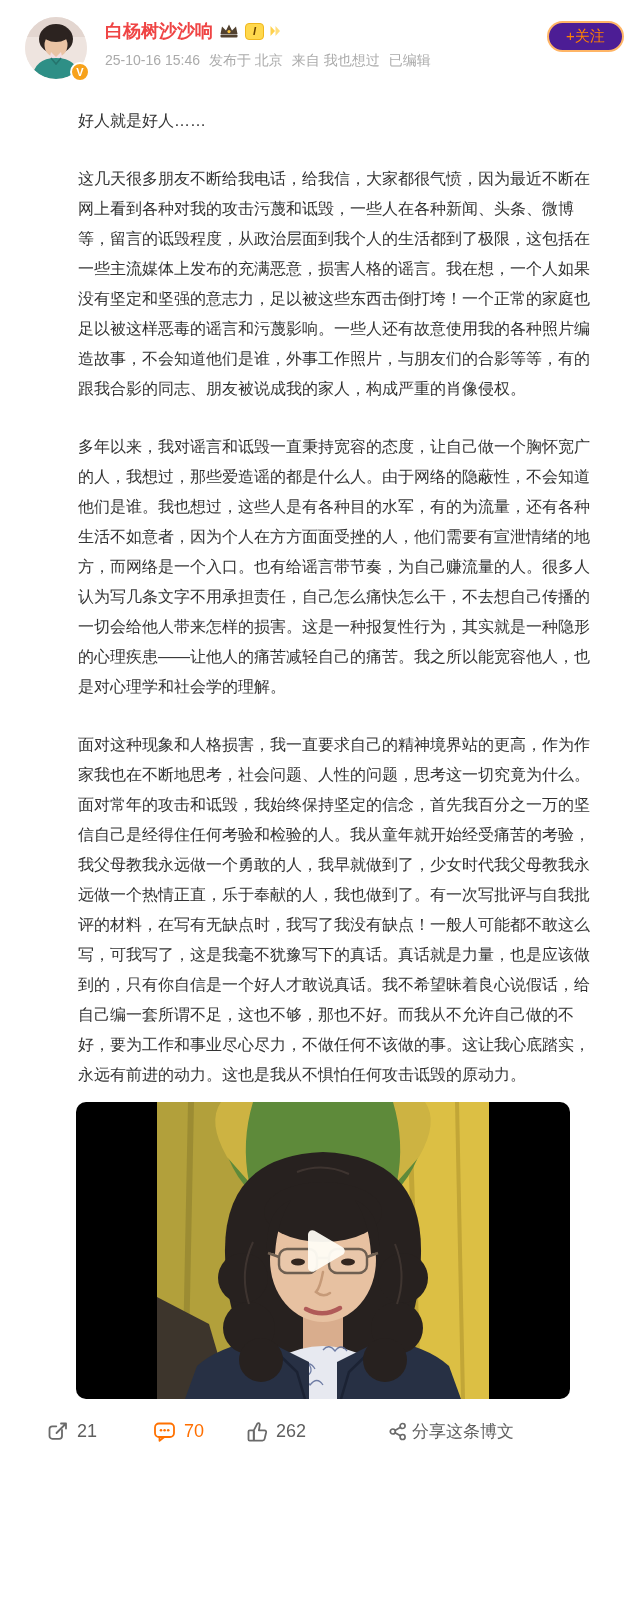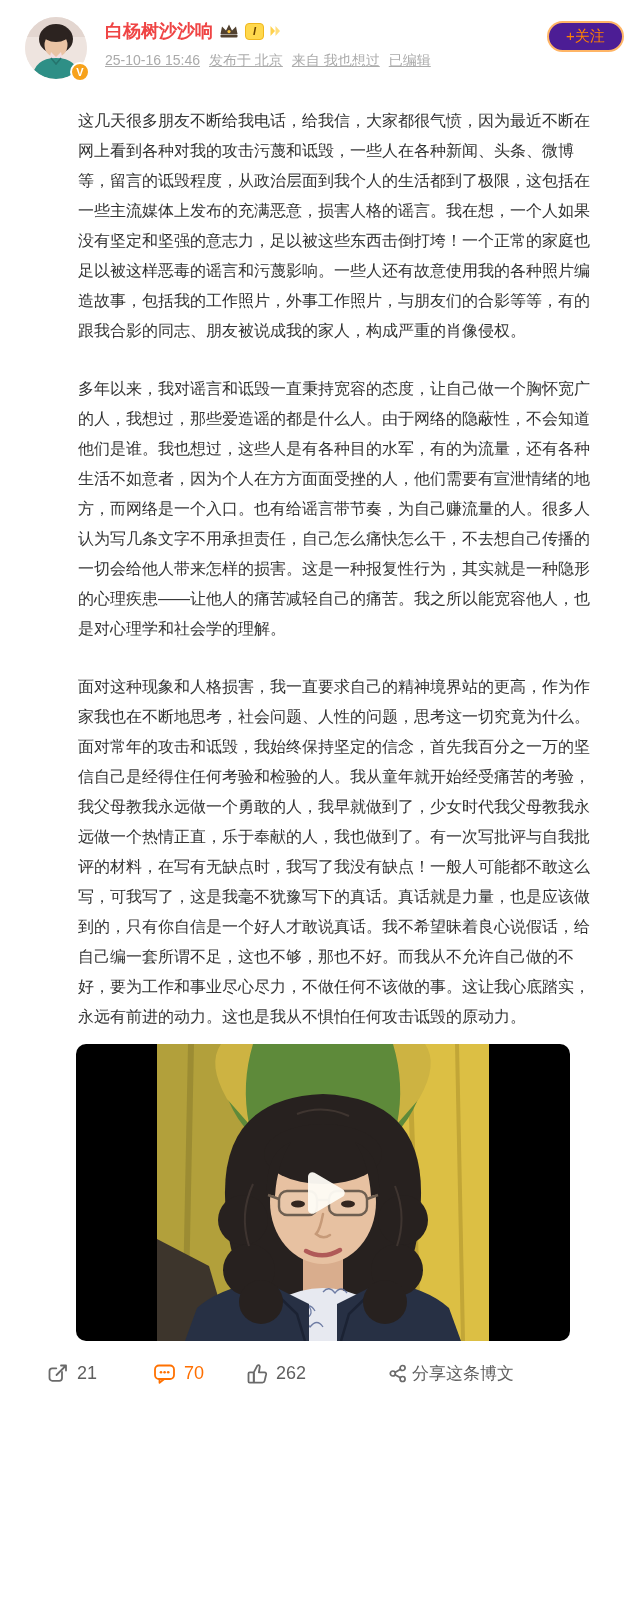--- a/index.html
+++ b/index.html
@@ -19,21 +19,21 @@
   }
   .head-main { position:absolute; left:105px; top:20px; }
   .name-row { display:flex; align-items:center; gap:6px; }
   .username { font-size:18px; font-weight:700; color:#ef4444; line-height:22px; }
   .crown { display:block; }
   .lvl {
     background:#ffd84d; border:1px solid #f0b71e; color:#6b4300;
     font-size:11px; font-style:italic; font-weight:700;
     padding:1px 7px 2px 7px; border-radius:4px; line-height:12px;
   }
-  .meta-row { margin-top:10px; font-size:14px; color:#ababab; display:flex; gap:9px; white-space:nowrap;text-decoration:underline; }
+  .meta-row { margin-top:10px; font-size:14px; color:#ababab; display:flex; gap:9px; white-space:nowrap; }
   .follow-btn {
     position:absolute; right:12px; top:21px; width:77px; height:31px;
     border:2px solid #ffb566; border-radius:16px; background:#4c1d95;
     color:#ff8201; font-size:15px; font-family:inherit; cursor:pointer;
     display:flex; align-items:center; justify-content:center; gap:1px;
   }
   
   .post-text { padding:14px 38px 0 78px; font-size:16px; line-height:30px; color:#333; }
   .post-text p + p { margin-top:28px; }
   .vlink { color:#eb7350; text-decoration:none; cursor:pointer; }
@@ -102,21 +102,22 @@
         <span>已编辑</span>
       </div>
     </div>
 
     <button class="follow-btn">
       <span>+关注</span>
     </button>
   </div>
 
   <div class="post-text">
-    <p>这几天很多朋友不断给我电话，给我信，大家都很气愤，因为最近不断在网上看到各种对我的攻击污蔑和诋毁，一些人在各种新闻、头条、微博等，留言的诋毁程度，从政治层面到我个人的生活都到了极限，这包括在一些主流媒体上发布的充满恶意，损害人格的谣言。我在想，一个人如果没有坚定和坚强的意志力，足以被这些东西击倒打垮！一个正常的家庭也足以被这样恶毒的谣言和污蔑影响。一些人还有故意使用我的各种照片编造故事，包括我的工作照片，外事工作照片，与朋友们的合影等等，有的跟我合影的同志、朋友被说成我的家人，构成严重的肖像侵权。</p>
+    <p>好人就是好人……</p>
+    <p>这几天很多朋友不断给我电话，给我信，大家都很气愤，因为最近不断在网上看到各种对我的攻击污蔑和诋毁，一些人在各种新闻、头条、微博等，留言的诋毁程度，从政治层面到我个人的生活都到了极限，这包括在一些主流媒体上发布的充满恶意，损害人格的谣言。我在想，一个人如果没有坚定和坚强的意志力，足以被这些东西击倒打垮！一个正常的家庭也足以被这样恶毒的谣言和污蔑影响。一些人还有故意使用我的各种照片编造故事，不会知道他们是谁，外事工作照片，与朋友们的合影等等，有的跟我合影的同志、朋友被说成我的家人，构成严重的肖像侵权。</p>
     <p>多年以来，我对谣言和诋毁一直秉持宽容的态度，让自己做一个胸怀宽广的人，我想过，那些爱造谣的都是什么人。由于网络的隐蔽性，不会知道他们是谁。我也想过，这些人是有各种目的水军，有的为流量，还有各种生活不如意者，因为个人在方方面面受挫的人，他们需要有宣泄情绪的地方，而网络是一个入口。也有给谣言带节奏，为自己赚流量的人。很多人认为写几条文字不用承担责任，自己怎么痛快怎么干，不去想自己传播的一切会给他人带来怎样的损害。这是一种报复性行为，其实就是一种隐形的心理疾患——让他人的痛苦减轻自己的痛苦。我之所以能宽容他人，也是对心理学和社会学的理解。</p>
     <p>面对这种现象和人格损害，我一直要求自己的精神境界站的更高，作为作家我也在不断地思考，社会问题、人性的问题，思考这一切究竟为什么。面对常年的攻击和诋毁，我始终保持坚定的信念，首先我百分之一万的坚信自己是经得住任何考验和检验的人。我从童年就开始经受痛苦的考验，我父母教我永远做一个勇敢的人，我早就做到了，少女时代我父母教我永远做一个热情正直，乐于奉献的人，我也做到了。有一次写批评与自我批评的材料，在写有无缺点时，我写了我没有缺点！一般人可能都不敢这么写，可我写了，这是我毫不犹豫写下的真话。真话就是力量，也是应该做到的，只有你自信是一个好人才敢说真话。我不希望昧着良心说假话，给自己编一套所谓不足，这也不够，那也不好。而我从不允许自己做的不好，要为工作和事业尽心尽力，不做任何不该做的事。这让我心底踏实，永远有前进的动力。这也是我从不惧怕任何攻击诋毁的原动力。</p>
   </div>
 
   <div class="video">
     <svg class="thumb" viewBox="0 0 332 297" preserveAspectRatio="none">
       <rect width="332" height="297" fill="#bfae45"></rect>
       <rect x="228" width="104" height="297" fill="#dcbf44"></rect>
       <path d="M252,0 L262,297" stroke="#c2a637" stroke-width="5" fill="none"></path>
       <path d="M300,0 L306,297" stroke="#c2a637" stroke-width="4" fill="none"></path>

